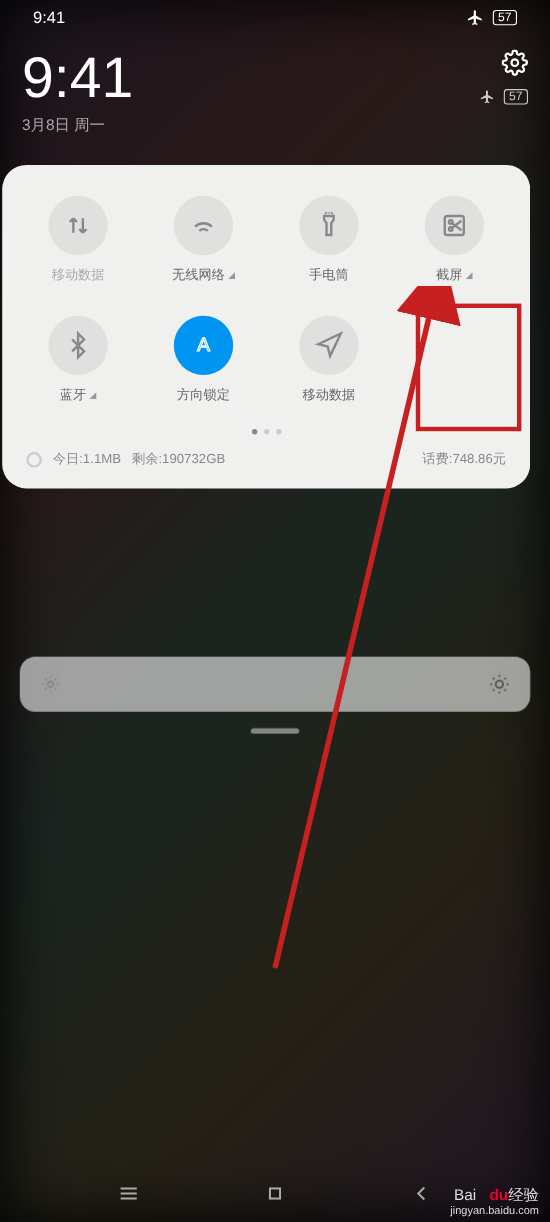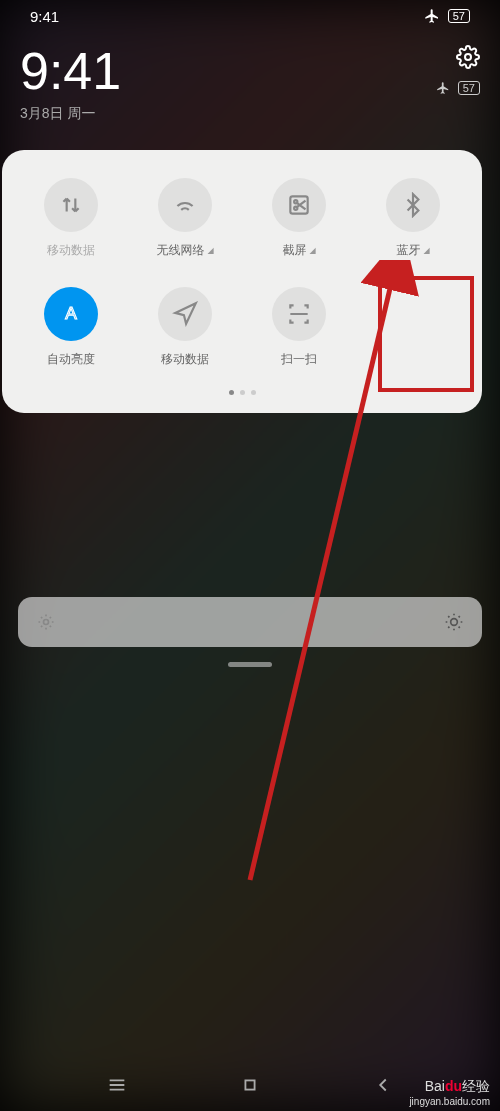--- a/index.html
+++ b/index.html
@@ -209,21 +209,21 @@
     .watermark {
       position: absolute;
       bottom: 4px;
       right: 10px;
       z-index: 11;
       color: #ddd;
       font-size: 10px;
       text-align: right;
     }
     .watermark .brand { font-size: 14px; }
-    .watermark .brand b { color: #e03; }
+    .watermark .brand b { color: #e03; margin-left: 12px; }
   </style>
 </head>
 <body>
 
 <div class="bg-blur"></div>
 
 <div class="status-bar-top">
   <span>9:41</span>
   <div class="status-right">
     <svg viewBox="0 0 24 24" width="16" height="16" fill="#fff">
@@ -269,20 +269,28 @@
           </svg>
         </div>
       <span class="tile-label">
           <span>无线网络</span>
           <span class="expand-arrow">◢</span>
         </span>
     </div>
     <div class="tile">
       <div class="tile-icon inactive">
           <svg viewBox="0 0 24 24" stroke-width="2">
+            <path d="M8 4h8v3l-2 3v10h-4V10L8 7V4zM12 2v-1M9 1l1 1M15 1l-1 1"></path>
+          </svg>
+        </div>
+      <span class="tile-label">手电筒</span>
+    </div>
+    <div class="tile">
+      <div class="tile-icon inactive">
+          <svg viewBox="0 0 24 24" stroke-width="2">
             <rect x="4" y="4" width="16" height="16" rx="2"></rect>
             <circle cx="9" cy="15" r="1.5"></circle>
             <circle cx="9" cy="9" r="1.5"></circle>
             <path d="M10 10l8 6M10 14l8-6"></path>
           </svg>
         </div>
       <span class="tile-label">
           <span>截屏</span>
           <span class="expand-arrow">◢</span>
         </span>
@@ -297,44 +305,43 @@
           <span>蓝牙</span>
           <span class="expand-arrow">◢</span>
         </span>
     </div>
     <div class="tile">
       <div class="tile-icon active">
           <svg viewBox="0 0 24 24" stroke="none" fill="#fff">
             <text x="12" y="17" font-size="16" text-anchor="middle" font-weight="500">A</text>
           </svg>
         </div>
-      <span class="tile-label">自动亮度</span>
+      <span class="tile-label">方向锁定</span>
     </div>
     <div class="tile">
       <div class="tile-icon inactive">
           <svg viewBox="0 0 24 24" stroke-width="2">
             <path d="M3 11l19-9-9 19-2-8-8-2z"></path>
           </svg>
         </div>
       <span class="tile-label">移动数据</span>
-    </div>
-    <div class="tile">
-      <div class="tile-icon inactive">
-          <svg viewBox="0 0 24 24" stroke-width="2">
-            <path d="M4 7V4h3M20 7V4h-3M4 17v3h3M20 17v3h-3M4 12h16"></path>
-          </svg>
-        </div>
-      <span class="tile-label">扫一扫</span>
     </div>
   </div>
   <div class="highlight-box"></div>
   <div class="dots">
     <div class="dot active"></div>
       <div class="dot"></div>
       <div class="dot"></div>
+  </div>
+  <div class="usage-row">
+    <div class="usage-circle"></div>
+    <span>今日:1.1MB</span>
+    <span>剩余:190732GB</span>
+    <span class="usage-spacer"></span>
+    <span>话费:748.86元</span>
   </div>
 </div>
 
 <div class="brightness">
   <svg viewBox="0 0 24 24" fill="none" stroke="#888" stroke-width="2">
       <circle cx="12" cy="12" r="3"></circle>
       <path d="M12 3v2M12 19v2M5 12H3M21 12h-2M6 6l1.5 1.5M18 18l-1.5-1.5M6 18l1.5-1.5M18 6l-1.5 1.5"></path>
     </svg>
   <svg viewBox="0 0 24 24" fill="none" stroke="#555" stroke-width="2">
       <circle cx="12" cy="12" r="4"></circle>

